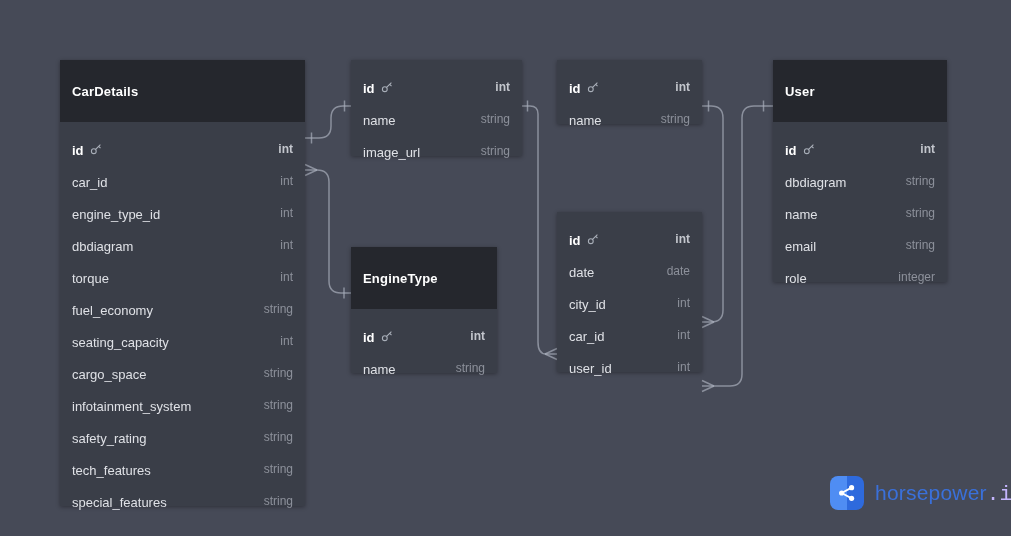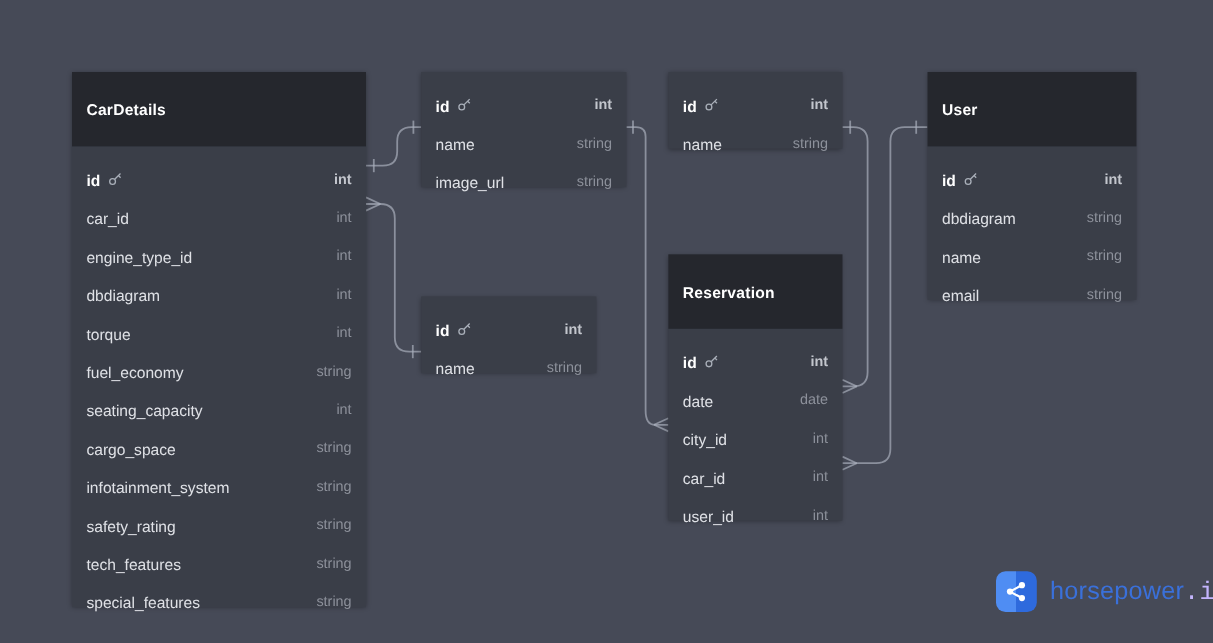--- a/index.html
+++ b/index.html
@@ -155,20 +155,23 @@
         <span class="fname">name</span>
         <span class="ftype">string</span>
       </div>
     <div class="row">
         <span class="fname">image_url</span>
         <span class="ftype">string</span>
       </div>
   </div>
 
   <div class="tbl" style="left:351px;top:247px;width:146px;">
+    <div class="tbl-header">
+      <span>EngineType</span>
+    </div>
     <div class="row pk">
       <span class="fname">
           <span>id</span>
           <svg class="keyicon" width="12" height="12" viewBox="0 0 12 12">
             <circle cx="3.8" cy="8.2" r="2.4" fill="none" stroke="currentColor" stroke-width="1.1"></circle>
             <path d="M5.6 6.4 L10.4 1.6 M8.7 3.3 L10.5 5.1" fill="none" stroke="currentColor" stroke-width="1.1"></path>
           </svg>
         </span>
       <span class="ftype">int</span>
     </div>
@@ -189,23 +192,20 @@
         </span>
       <span class="ftype">int</span>
     </div>
     <div class="row">
         <span class="fname">name</span>
         <span class="ftype">string</span>
       </div>
   </div>
 
   <div class="tbl" style="left:557px;top:212px;width:145px;">
-    <div class="tbl-header">
-      <span>Reservation</span>
-    </div>
     <div class="row pk">
       <span class="fname">
           <span>id</span>
           <svg class="keyicon" width="12" height="12" viewBox="0 0 12 12">
             <circle cx="3.8" cy="8.2" r="2.4" fill="none" stroke="currentColor" stroke-width="1.1"></circle>
             <path d="M5.6 6.4 L10.4 1.6 M8.7 3.3 L10.5 5.1" fill="none" stroke="currentColor" stroke-width="1.1"></path>
           </svg>
         </span>
       <span class="ftype">int</span>
     </div>
@@ -245,20 +245,24 @@
         <span class="fname">dbdiagram</span>
         <span class="ftype">string</span>
       </div>
     <div class="row">
         <span class="fname">name</span>
         <span class="ftype">string</span>
       </div>
     <div class="row">
         <span class="fname">email</span>
         <span class="ftype">string</span>
+      </div>
+    <div class="row">
+        <span class="fname">role</span>
+        <span class="ftype">integer</span>
       </div>
   </div>
 
   <div class="logo">
     <div class="logo-box">
       <svg width="26" height="26" viewBox="0 0 34 34">
         <path d="M10 17 L23 10 M10 17 L23 24" stroke="#ffffff" stroke-width="2.4" fill="none"></path>
         <circle cx="10" cy="17" r="3.4" fill="#ffffff"></circle>
         <circle cx="23" cy="10" r="3.4" fill="#ffffff"></circle>
         <circle cx="23" cy="24" r="3.4" fill="#ffffff"></circle>

